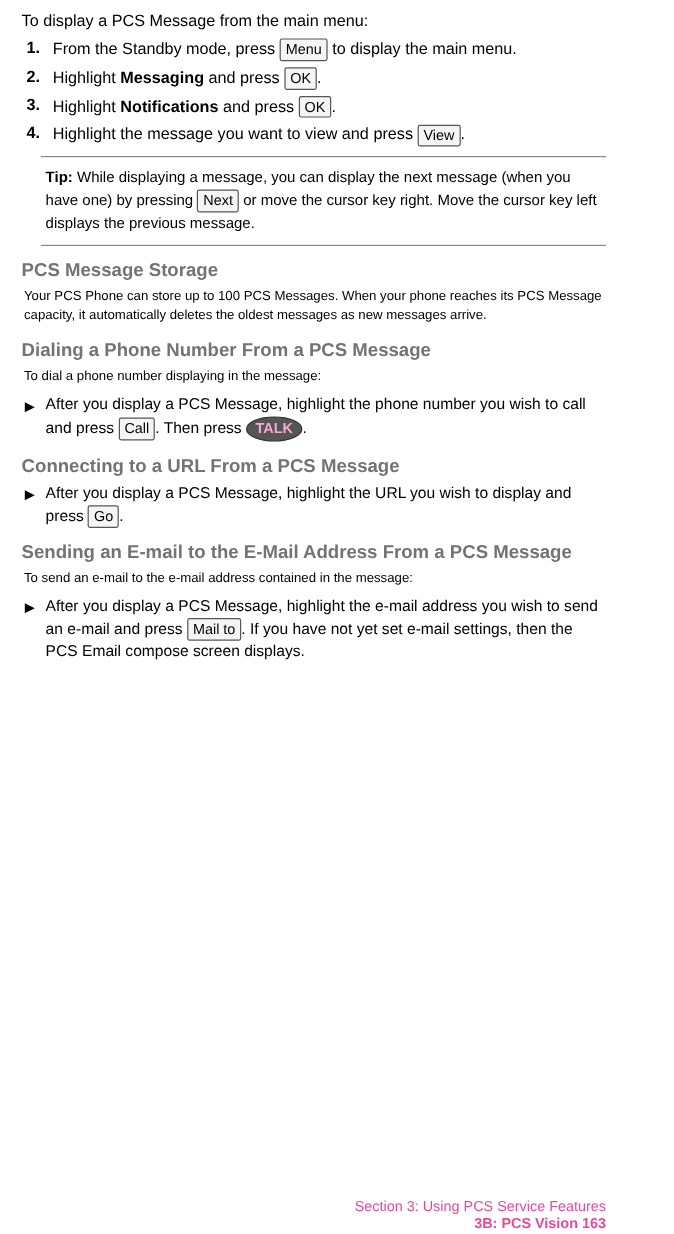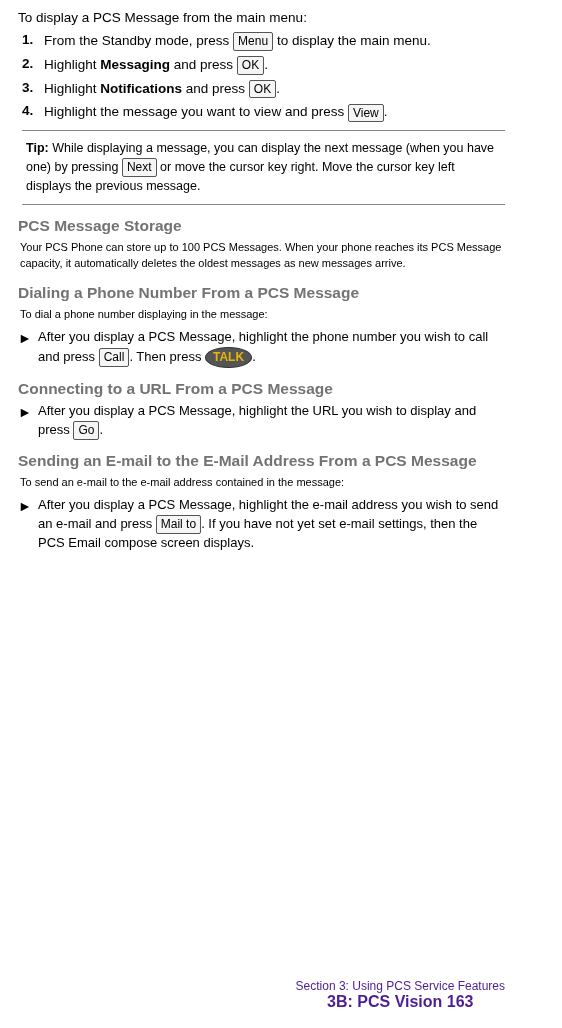--- a/index.html
+++ b/index.html
@@ -53,31 +53,31 @@
       border-radius: 2px;
       line-height: 1.4;
       vertical-align: middle;
     }
     .btn-rounded {
       display: inline-block;
       border: 1.5px solid #333;
       padding: 1px 7px;
       font-size: 12px;
       background: #555;
-      color: #eab308;
+      color: #f9a8d4;
       border-radius: 50%;
       line-height: 1.4;
       vertical-align: middle;
       font-weight: bold;
     }
     .tip-box {
       border-top: 1.5px solid #888;
       border-bottom: 1.5px solid #888;
       padding: 8px 4px;
-      margin: 8px 0 10px 4px;
+      margin: 8px 0 10px 16px;
       font-size: 12.5px;
       line-height: 1.5;
     }
     .tip-box .tip-label {
       font-weight: bold;
     }
     .section-heading {
       color: #737373;
       font-size: 15.5px;
       font-weight: bold;
@@ -100,31 +100,31 @@
       min-width: 16px;
       font-size: 14px;
       margin-right: 4px;
       margin-top: 0px;
     }
     .bullet-text {
       flex: 1;
     }
     .footer {
       position: absolute;
-      bottom: 17px;
+      bottom: 2px;
       right: 18px;
       font-size: 12px;
-      text-align: center;
-      color: #4c1d95;
+      text-align: right;
+      color: #ec4899;
     }
     .footer-line1 {
       font-size: 12px;
     }
     .footer-line2 {
-      font-size: 16px;
+      font-size: 12px;
       font-weight: bold;
     }
     .page-wrapper {
       position: relative;
       width: 523px;
       min-height: 1028px;
       background: #fff;
     }
   </style>
 </head>

